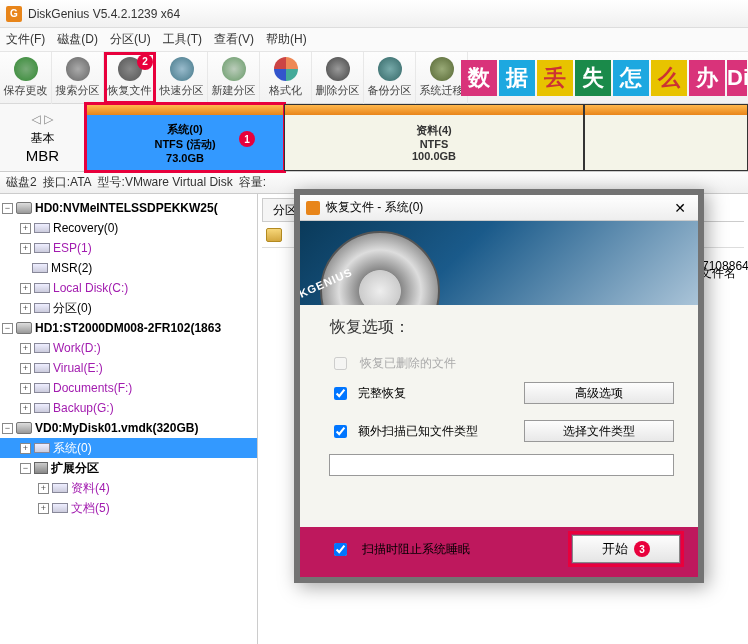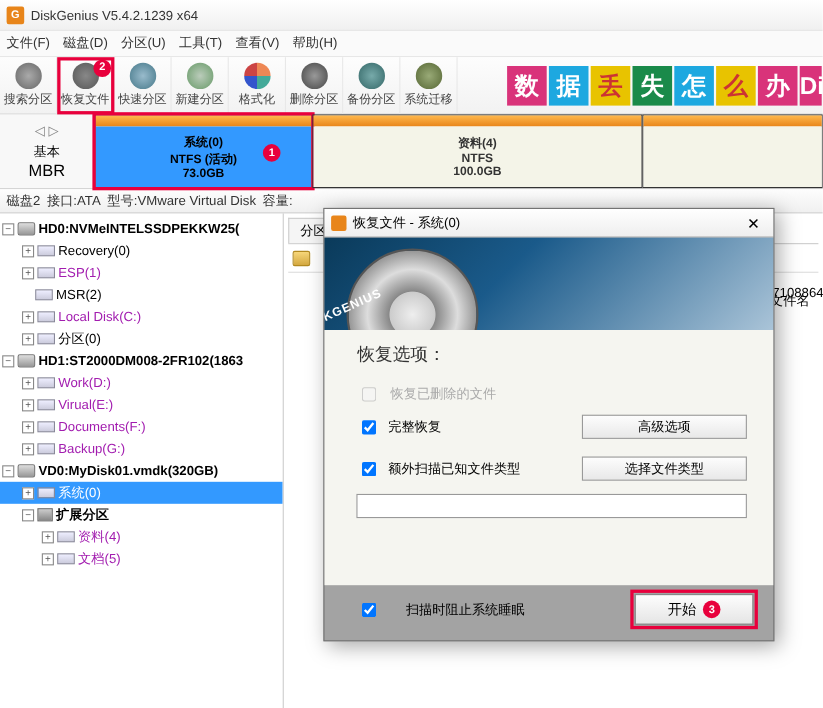--- a/index.html
+++ b/index.html
@@ -50,21 +50,21 @@
 .treeitem .eicon{width:14px;height:12px;background:linear-gradient(#ccc,#888);border:1px solid #666;}
 .treeitem .lbl{font-size:12px;}
 .treeitem .lbl.blue{color:#a21caf;}
 .treeitem .lbl.bold{font-weight:bold;color:#000;}
 .treeitem.selected{background:#3399ff;color:#fff;}
 .treeitem.selected .lbl{color:#fff;}
 .content { flex:1; padding: 4px; }
 .tabhdr{height:24px;display:flex;border-bottom:1px solid #ccc;}
 .tab{padding:3px 10px;border:1px solid #ccc;border-bottom:none;background:#f5f5f5;margin-right:2px;font-size:12px;}
 
-.dialog { position: absolute; left: 294px; top: 189px; width: 410px; height: 394px; background: #a3a3a3; border: 1px solid #737373; box-shadow: 4px 4px 18px rgba(0,0,0,0.35); display:flex; flex-direction:column;}
+.dialog { position: absolute; left: 294px; top: 189px; width: 410px; height: 394px; background: #be185d; border: 6px solid #737373; box-shadow: 4px 4px 18px rgba(0,0,0,0.35); display:flex; flex-direction:column;}
 .dlg-title{height:26px;background:linear-gradient(#fff,#eee);display:flex;align-items:center;padding:0 6px;border-bottom:1px solid #ccc;}
 .dlg-title .logo{width:14px;height:14px;background:#e8851a;border-radius:2px;margin-right:6px;}
 .dlg-title .txt{flex:1;font-size:12px;}
 .dlg-title .close{width:24px;text-align:center;cursor:pointer;font-size:14px;}
 .dlg-banner{height:84px;background:linear-gradient(135deg,#0a3a5a,#1a5a8a 40%,#aac4d8);position:relative;overflow:hidden;}
 .dlg-banner .disk{position:absolute;left:20px;top:10px;width:120px;height:120px;border-radius:50%;background:radial-gradient(#eee 0%,#ccc 25%,#888 26%,#ddd 50%,#999 70%,#666 100%);border:2px solid #555;}
 .dlg-banner .brand{position:absolute;left:6px;top:0;width:140px;height:140px;font-size:11px;font-weight:bold;color:#fff;letter-spacing:1px; transform-origin:70px 70px;}
 .dlg-body{flex:1;padding:12px 24px 12px 30px;background:#f5f5f0;display:flex;flex-direction:column;}
 .dlg-body .section-title{font-size:16px;color:#333;margin-bottom:10px;}
 .row{display:flex;align-items:center;height:30px;gap:10px;}
@@ -92,20 +92,24 @@
 <div class="menubar">
   <span>文件(F)</span>
   <span>磁盘(D)</span>
   <span>分区(U)</span>
   <span>工具(T)</span>
   <span>查看(V)</span>
   <span>帮助(H)</span>
 </div>
 
 <div class="toolbar">
+  <div class="tbbtn save">
+      <div class="icon"></div>
+      <div class="lbl">保存更改</div>
+    </div>
   <div class="tbbtn search">
       <div class="icon"></div>
       <div class="lbl">搜索分区</div>
     </div>
   <div class="tbbtn highlight">
     <div class="icon"></div>
     <div class="lbl">恢复文件</div>
     <div class="badge">2</div>
   </div>
   <div class="tbbtn quick">
@@ -307,21 +311,21 @@
         <input type="checkbox" checked="" style="">
         <span class="lbl">额外扫描已知文件类型</span>
       </span>
       <span class="rbtn big">选择文件类型</span>
     </div>
     <div class="progrow">
       <span class="progbar"></span>
     </div>
   </div>
   <div class="dlg-footer">
-    <span style="display:flex;align-items:center;gap:24px">
+    <span style="display:flex;align-items:center;gap:12px">
       <input type="checkbox" checked="" style="">
       <span class="lbl">扫描时阻止系统睡眠</span>
     </span>
     <span class="startbtn">
       <span>开始</span>
       <span class="badge">3</span>
     </span>
   </div>
 </div>
 

